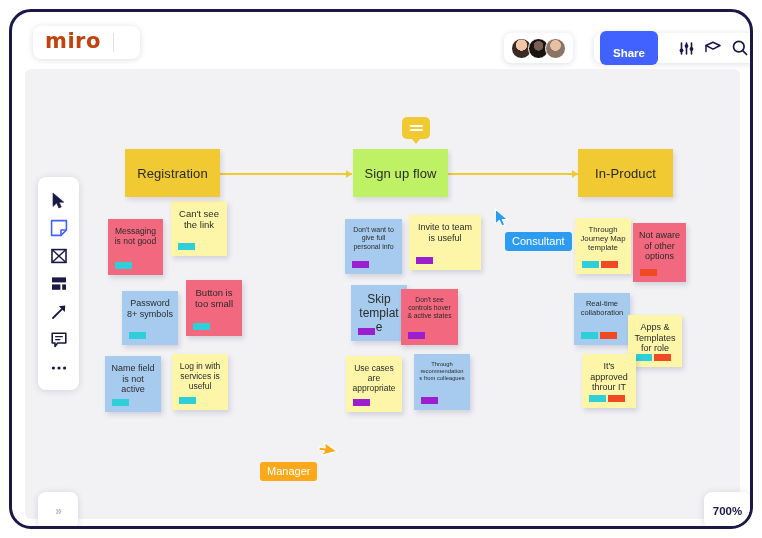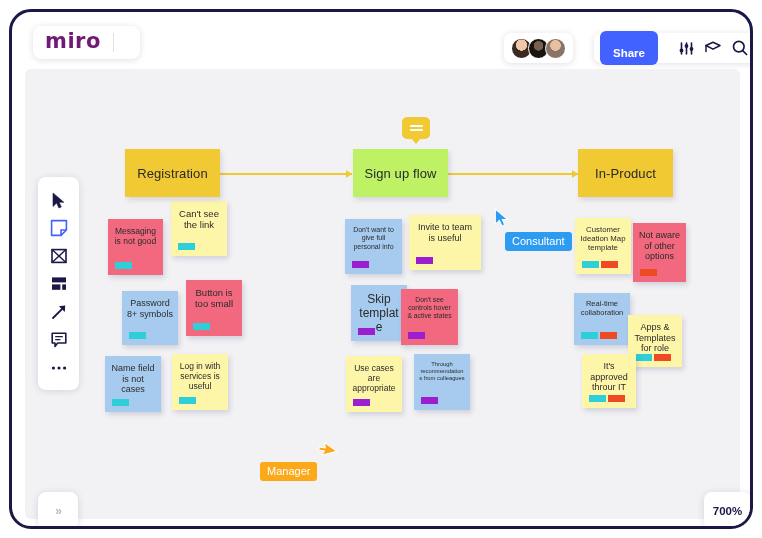--- a/index.html
+++ b/index.html
@@ -55,21 +55,21 @@
     height: 33px;
     display: flex;
     align-items: center;
     padding: 0 14px 0 12px;
   }
   #miro-logo {
     font-family: "DejaVu Sans", sans-serif;
     font-size: 21px;
     font-weight: 700;
     letter-spacing: 0.5px;
-    color: #701a75;
+    color: #c2410c;
     line-height: 1;
     padding-bottom: 2px;
   }
   #brand-divider {
     width: 1px;
     height: 19px;
     background: #e0e0e6;
     margin: 0 12px;
   }
   #board-title {
@@ -382,21 +382,21 @@
             <div class="tag" style="background: rgb(46, 207, 216);"></div>
           </div>
         </div>
         <div class="sticky s-pink" style="left: 161px; top: 211px; width: 56px; height: 56px;">
           <div class="txt" style="font-size: 9.5px;">Button is too small</div>
           <div class="tags">
             <div class="tag" style="background: rgb(46, 207, 216);"></div>
           </div>
         </div>
         <div class="sticky s-blue" style="left: 80px; top: 287px; width: 56px; height: 56px;">
-          <div class="txt" style="font-size: 9px;">Name field is not cases</div>
+          <div class="txt" style="font-size: 9px;">Name field is not active</div>
           <div class="tags">
             <div class="tag" style="background: rgb(46, 207, 216);"></div>
           </div>
         </div>
         <div class="sticky s-yellow" style="left: 147px; top: 285px; width: 56px; height: 56px;">
           <div class="txt" style="font-size: 8.5px;">Log in with services is useful</div>
           <div class="tags">
             <div class="tag" style="background: rgb(46, 207, 216);"></div>
           </div>
         </div>
@@ -430,21 +430,21 @@
             <div class="tag" style="background: rgb(155, 31, 209);"></div>
           </div>
         </div>
         <div class="sticky s-blue" style="left: 389px; top: 285px; width: 56px; height: 56px;">
           <div class="txt" style="font-size: 5.8px;">Through recommendations from colleagues</div>
           <div class="tags">
             <div class="tag" style="background: rgb(155, 31, 209);"></div>
           </div>
         </div>
         <div class="sticky s-yellow" style="left: 550px; top: 149px; width: 56px; height: 56px;">
-          <div class="txt" style="font-size: 7.8px;">Customer Ideation Map template</div>
+          <div class="txt" style="font-size: 7.8px;">Through Journey Map template</div>
           <div class="tags">
             <div class="tag" style="background: rgb(46, 207, 216);"></div>
             <div class="tag" style="background: rgb(240, 74, 36);"></div>
           </div>
         </div>
         <div class="sticky s-pink" style="left: 608px; top: 154px; width: 53px; height: 59px;">
           <div class="txt" style="font-size: 9px;">Not aware of other options</div>
           <div class="tags">
             <div class="tag" style="background: rgb(240, 74, 36);"></div>
           </div>

